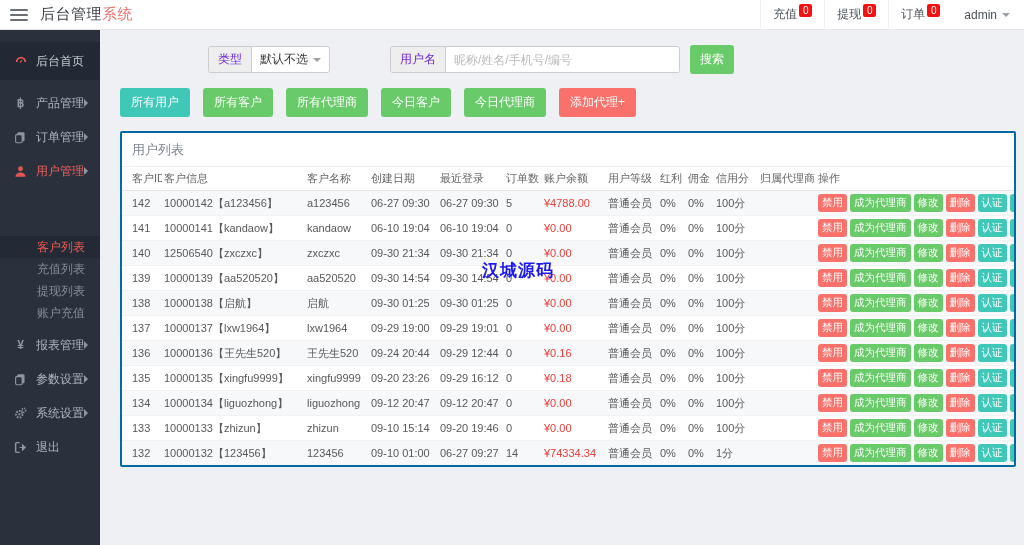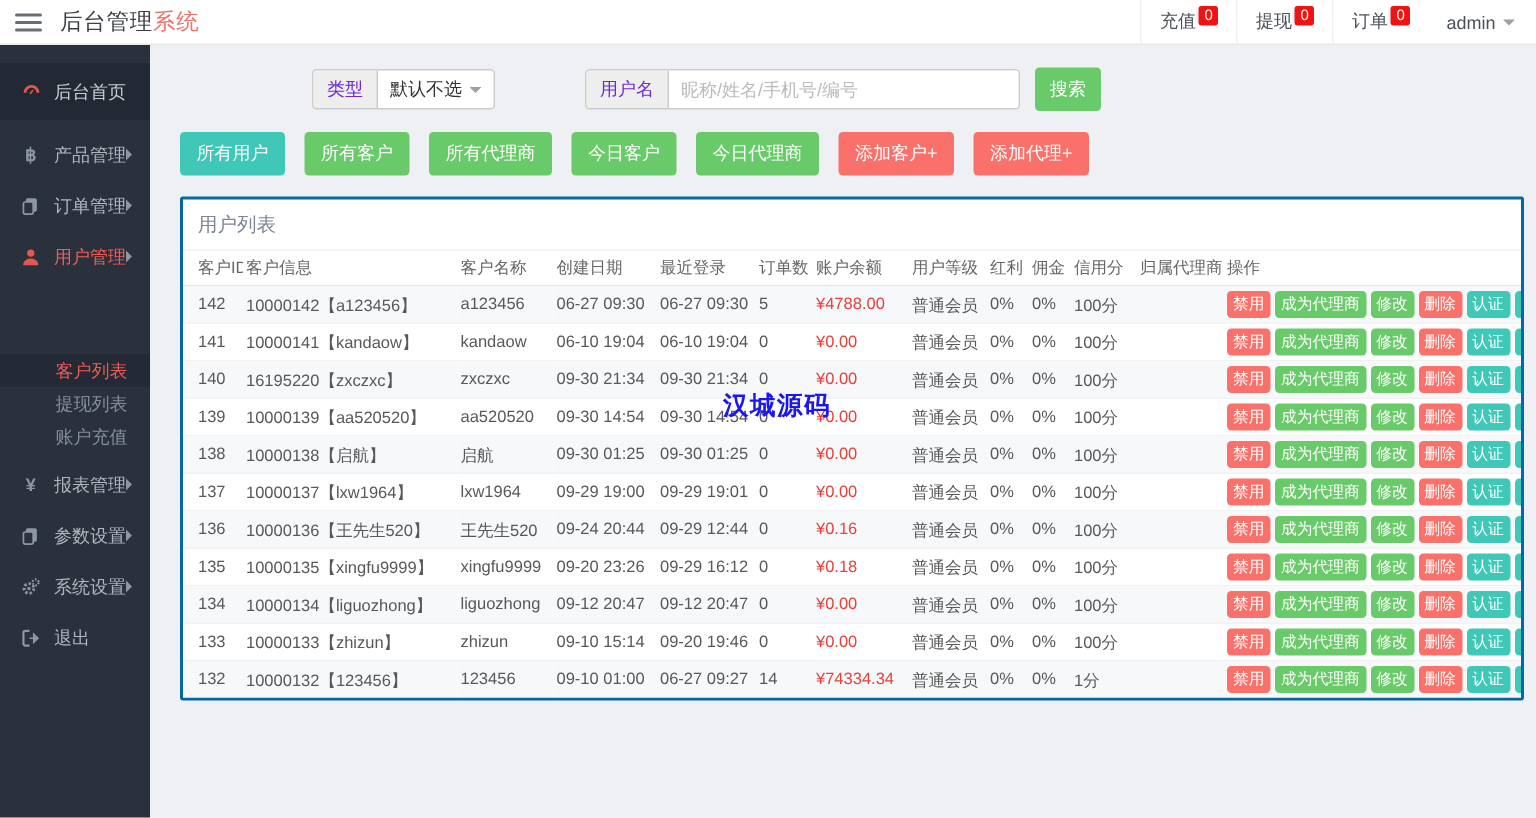--- a/index.html
+++ b/index.html
@@ -127,20 +127,21 @@
       <svg width="13" height="13" viewBox="0 0 16 16">
           <circle cx="8" cy="4.6" r="3" fill="#e25750"></circle>
           <path d="M1.8 14.5c0-3.4 2.8-5.4 6.2-5.4s6.2 2 6.2 5.4z" fill="#e25750"></path>
         </svg>
     </span>
     <span class="lbl">用户管理</span>
     <span class="arrow-r"></span>
   </div>
   <div class="submenu">
     <div class="sub-item active">客户列表</div>
+    <div class="sub-item">充值列表</div>
     <div class="sub-item">提现列表</div>
     <div class="sub-item">账户充值</div>
   </div>
   <div class="side-item">
     <span class="icon-box">
         <span class="icon-letter">¥</span>
       </span>
     <span class="lbl">报表管理</span>
     <span class="arrow-r"></span>
   </div>
@@ -192,21 +193,20 @@
     </div>
     <button class="btn green search">搜索</button>
   </div>
 
   <div class="toolbar">
     <button class="btn teal">所有用户</button>
     <button class="btn green">所有客户</button>
     <button class="btn green">所有代理商</button>
     <button class="btn green">今日客户</button>
     <button class="btn green">今日代理商</button>
-    <button class="btn red">添加客户+</button>
     <button class="btn red">添加代理+</button>
   </div>
 
   <div class="panel">
     <div class="panel-title">用户列表</div>
     <table>
       <colgroup>
         <col style="width:40px">
           <col style="width:143px">
           <col style="width:64px">
@@ -264,21 +264,21 @@
             <td class="balance">¥0.00</td>
             <td>普通会员</td>
             <td>0%</td>
             <td>0%</td>
             <td>100分</td>
             <td></td>
             <td><button class="mini-btn red">禁用</button><button class="mini-btn green">成为代理商</button><button class="mini-btn green">修改</button><button class="mini-btn red">删除</button><button class="mini-btn teal">认证</button><button class="mini-btn teal">资金</button></td>
           </tr>
           <tr class="striped">
             <td>140</td>
-            <td>16195220【zxczxc】</td>
+            <td>12506540【zxczxc】</td>
             <td>zxczxc</td>
             <td>09-30 21:34</td>
             <td>09-30 21:34</td>
             <td>0</td>
             <td class="balance">¥0.00</td>
             <td>普通会员</td>
             <td>0%</td>
             <td>0%</td>
             <td>100分</td>
             <td></td>

